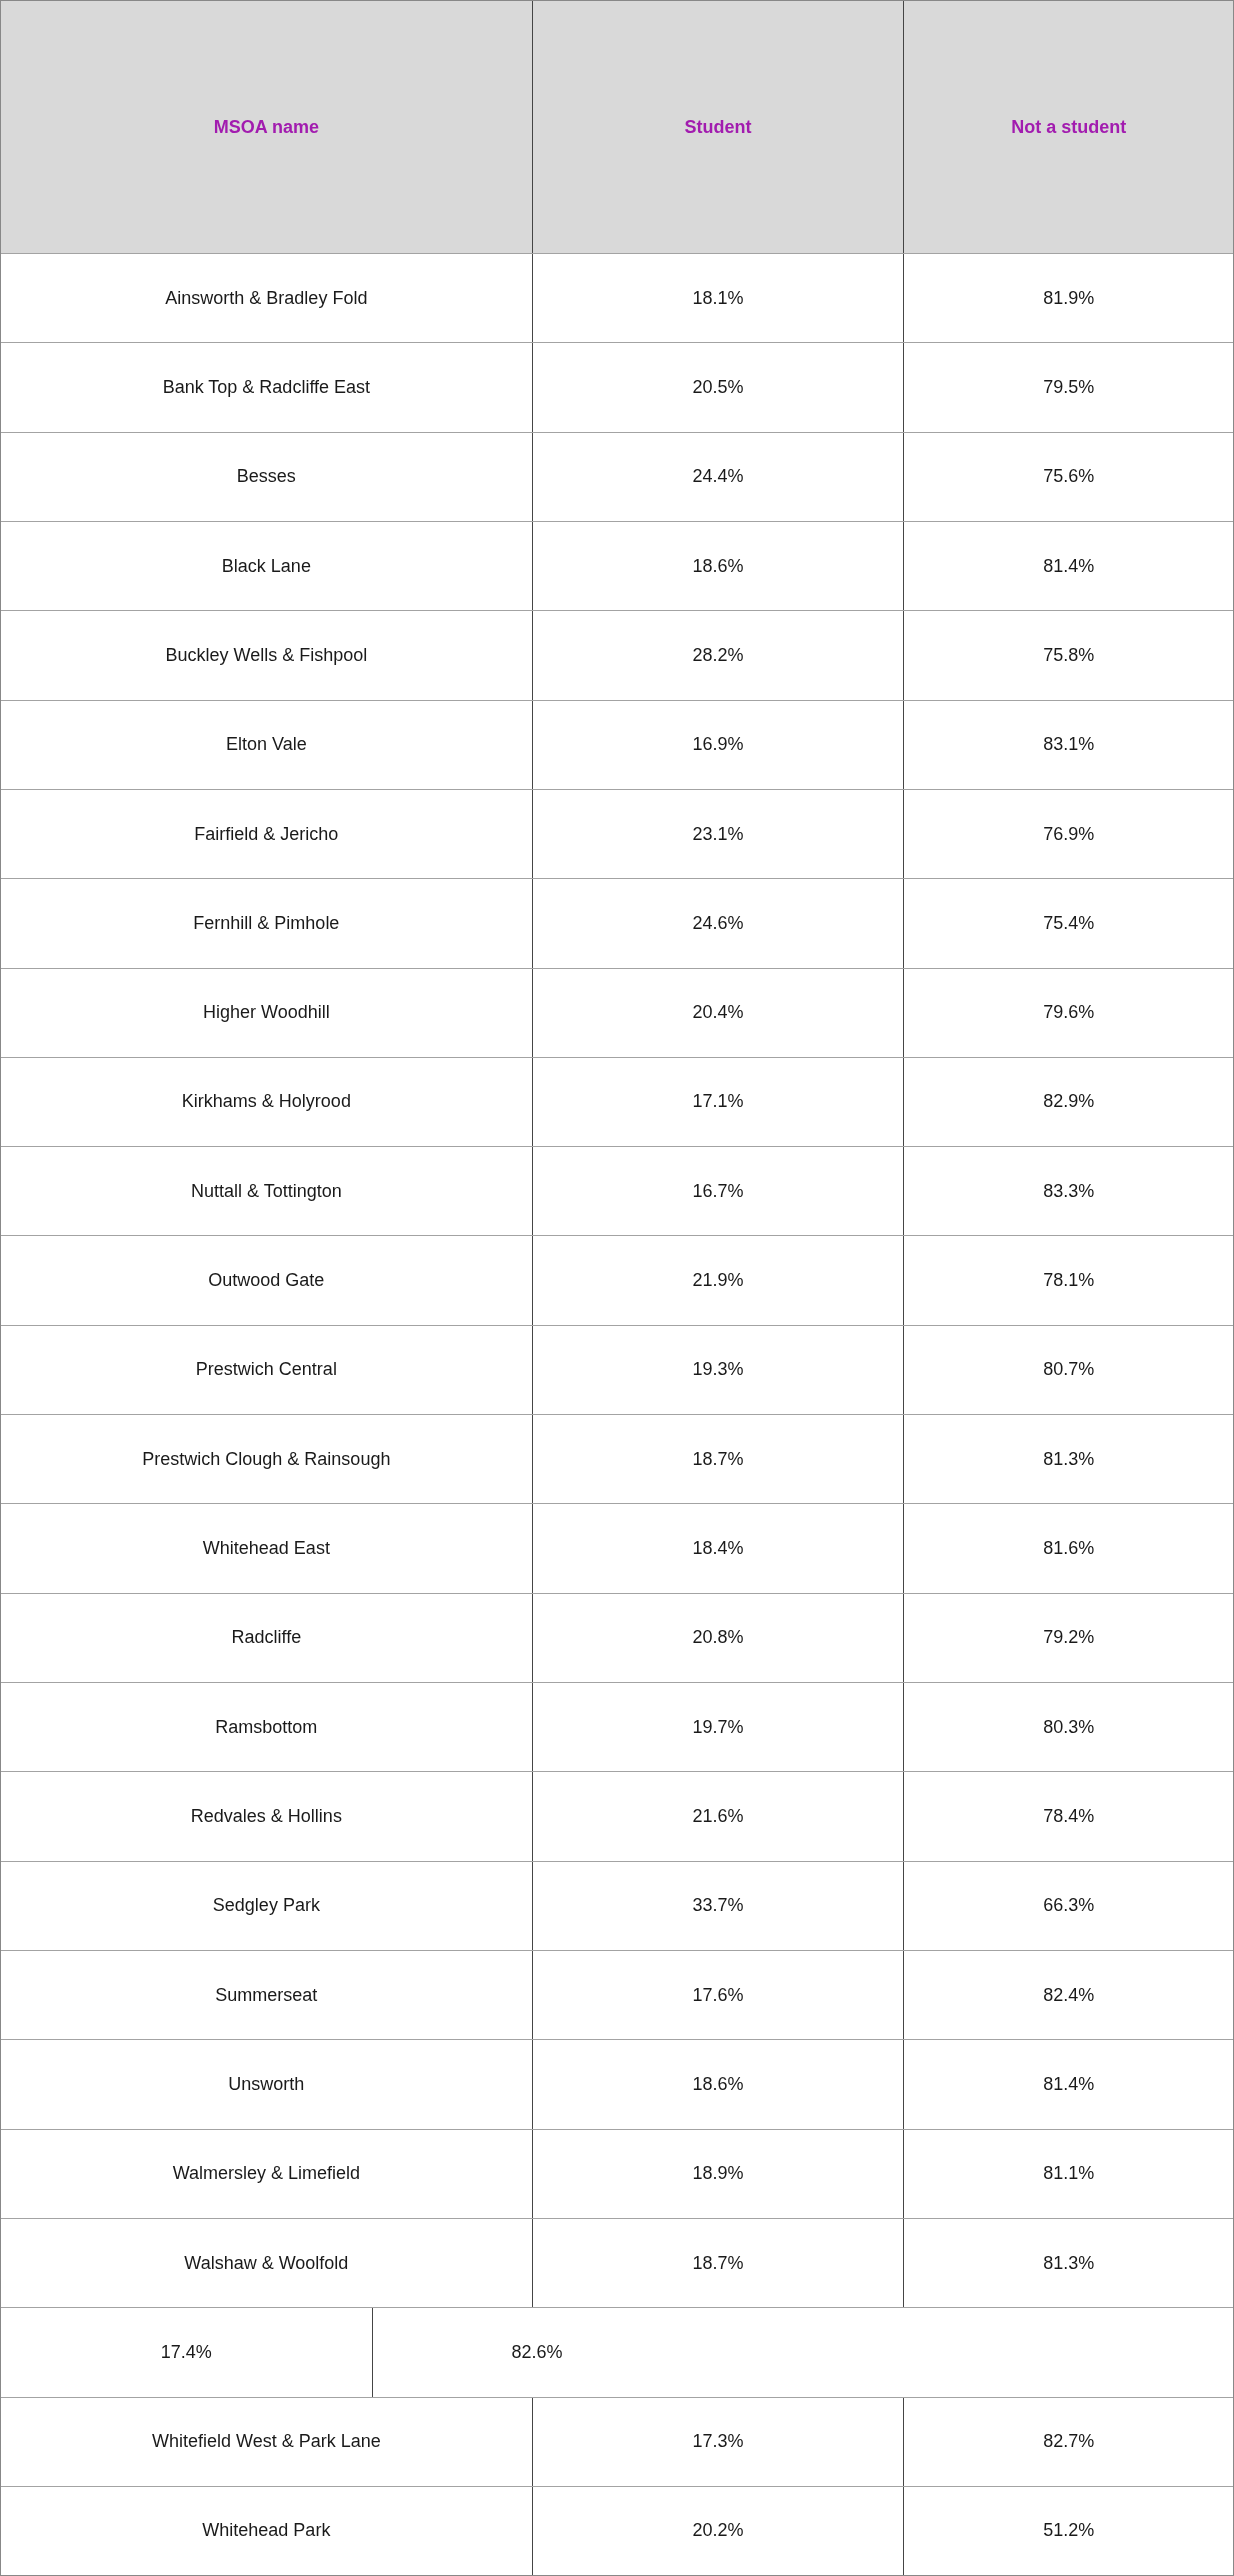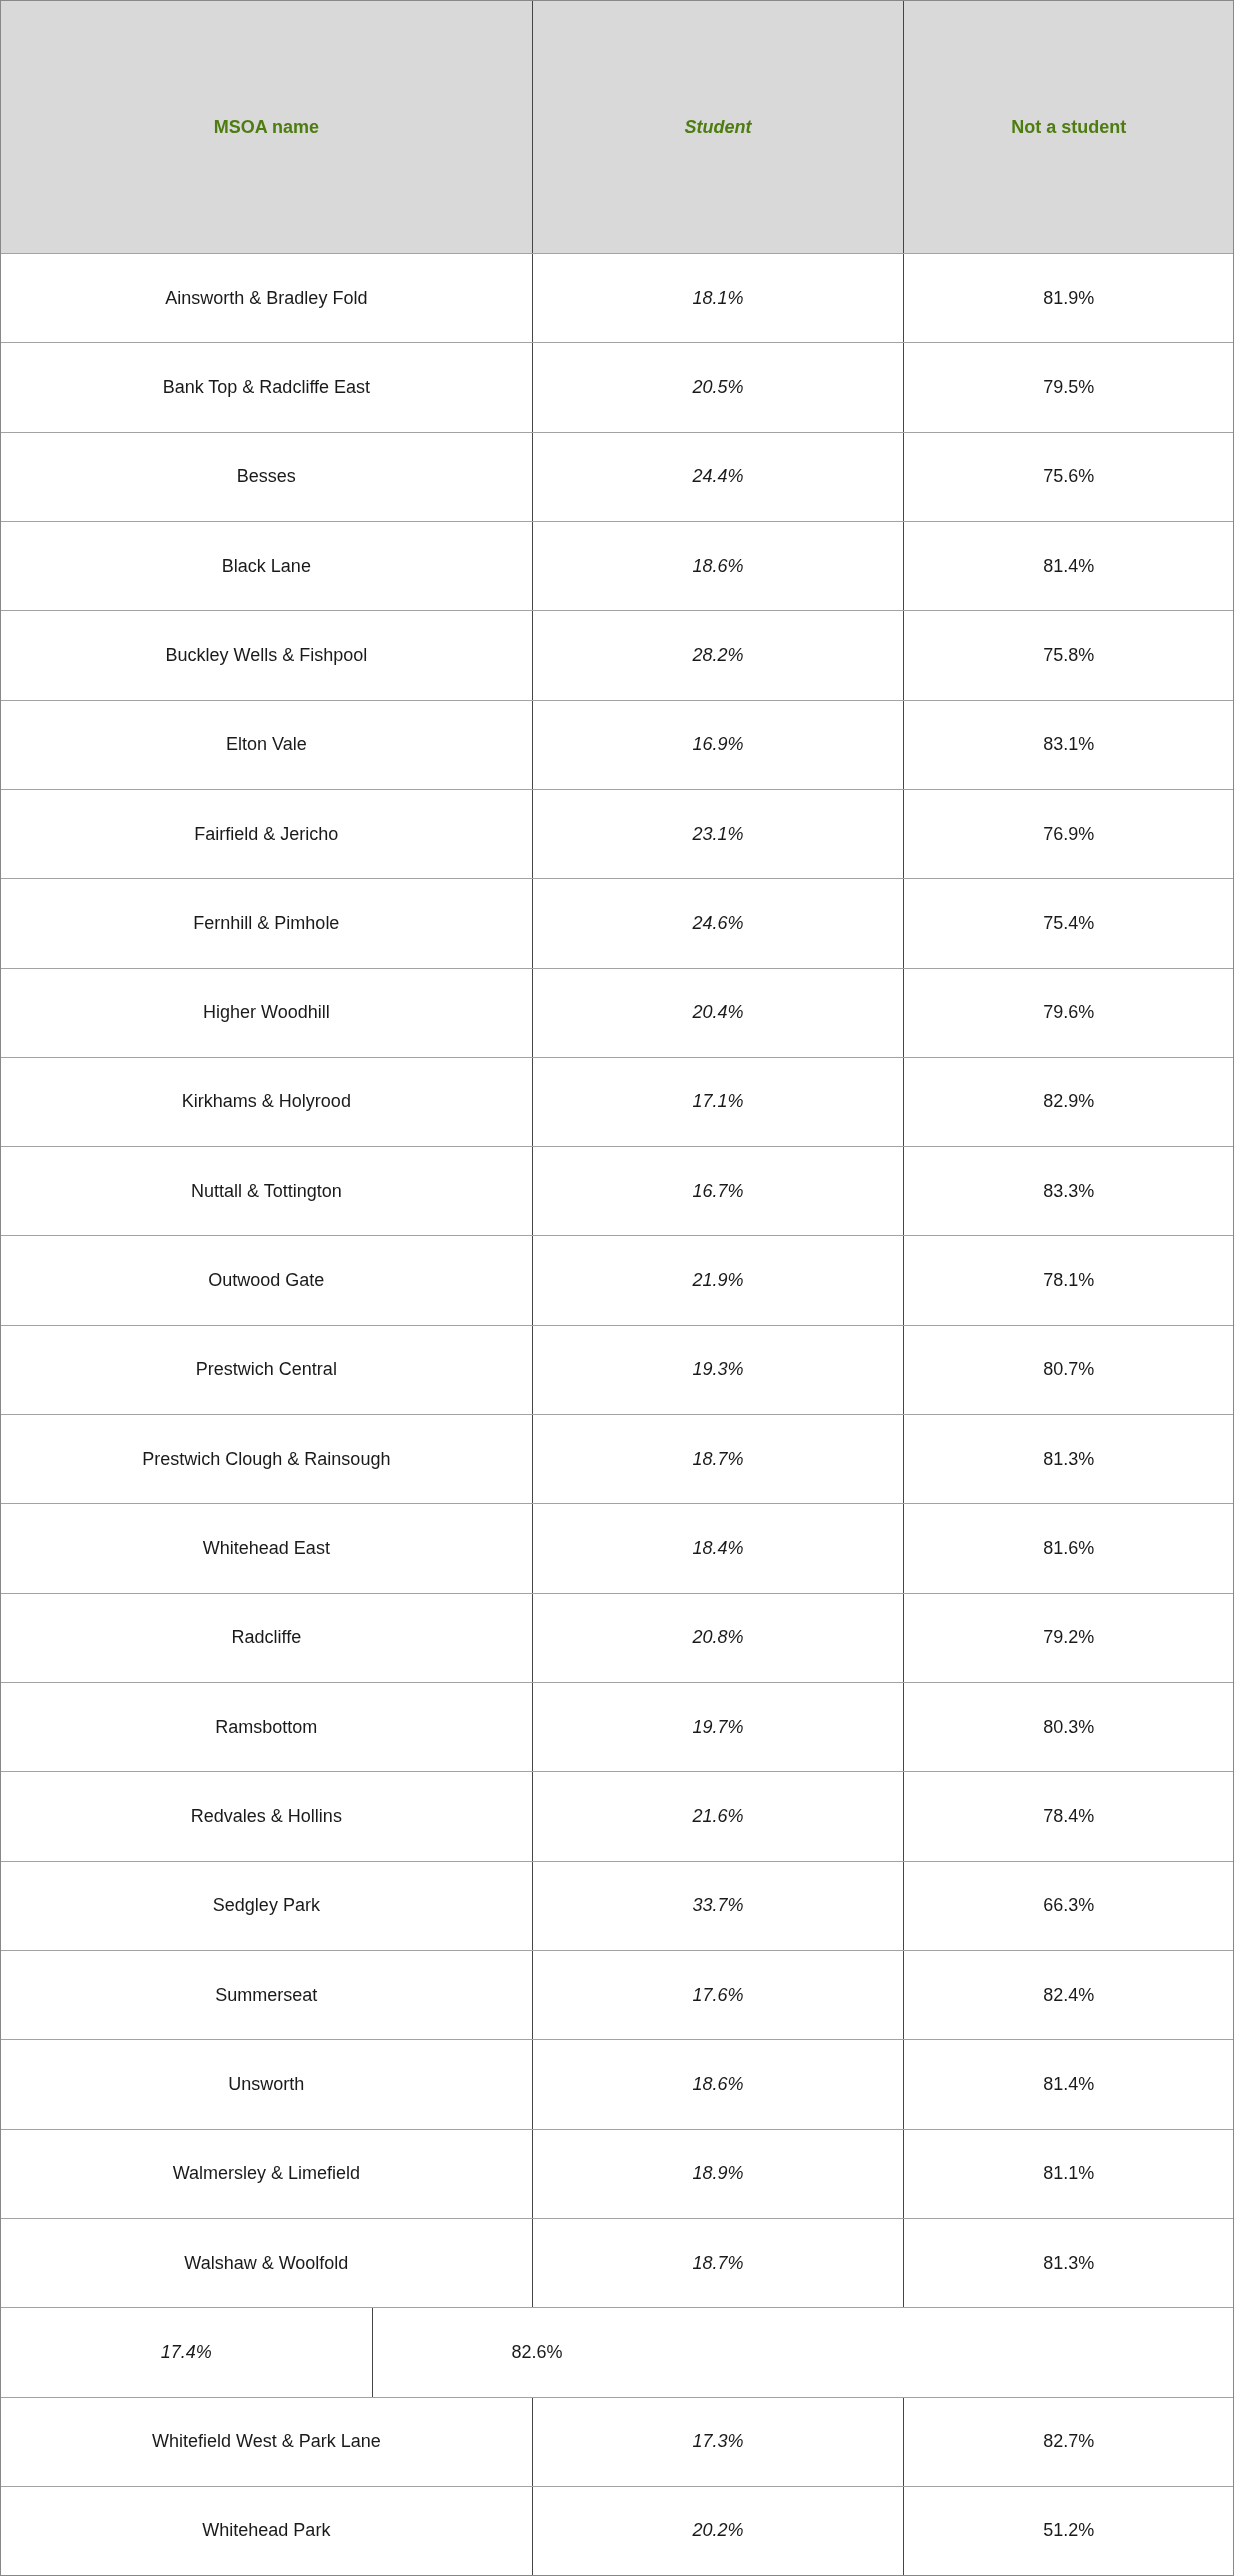--- a/index.html
+++ b/index.html
@@ -20,21 +20,21 @@
   .row {
     display: flex;
     width: 100%;
   }
   .row.header {
     height: 252px;
     flex: none;
     background: #d9d9d9;
     font-weight: 700;
     font-size: 18px;
-    color: #4d7c0f;
+    color: #a21caf;
   }
   .tbody {
     flex: 1;
     display: flex;
     flex-direction: column;
   }
   .tbody .row {
     flex: 1;
     background: #ffffff;
     border-top: 1.7px solid #a3a3a3;
@@ -49,21 +49,20 @@
     padding: 0 10.4px;
     overflow: hidden;
   }
   .col-name {
     width: 43.16%;
     border-right: 1.7px solid #454545;
   }
   .col-student {
     width: 30.17%;
     border-right: 1.7px solid #454545;
-    font-style: italic;
   }
   .col-notstudent {
     width: 26.67%;
   }
 </style>
 </head>
 <body>
 
 <div class="table">
   <div class="row header">

